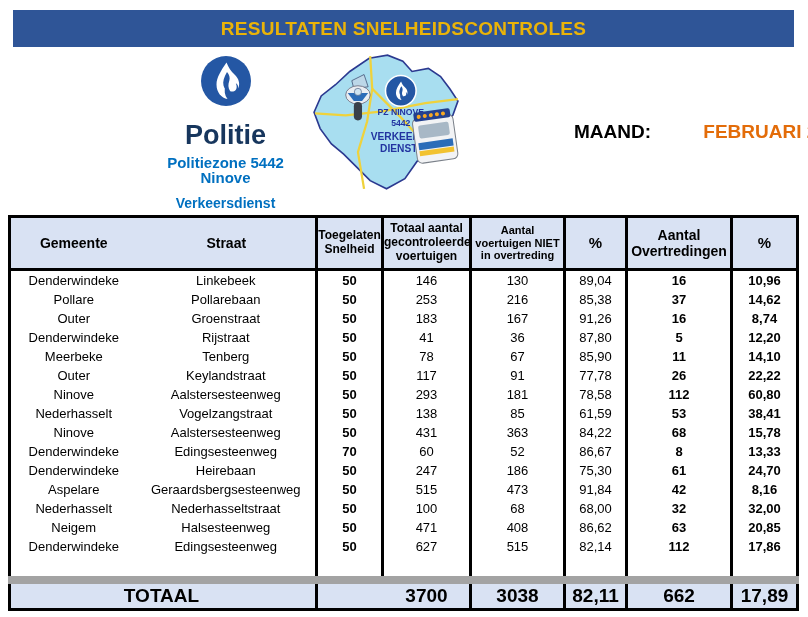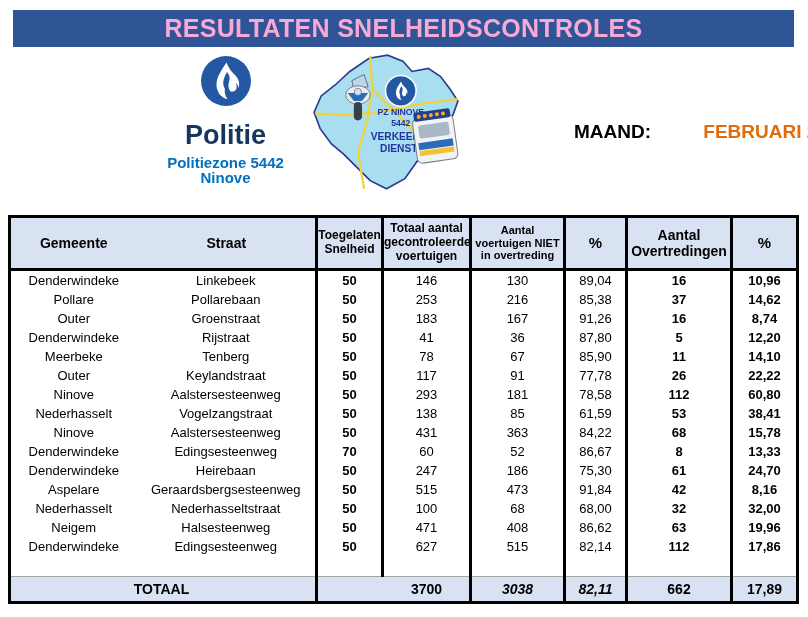--- a/index.html
+++ b/index.html
@@ -4,21 +4,21 @@
 <style>
   html,body{margin:0;padding:0;}
   body{
     width:808px;height:617px;position:relative;background:#fff;
     font-family:"Liberation Sans", sans-serif;overflow:hidden;
   }
   .banner{
     position:absolute;left:13px;top:10px;width:781px;height:37px;
     background:var(--banner_bg,#2F5597);display:flex;align-items:center;justify-content:center;
   }
-  .banner-title{color:#f9a8d4;font-weight:bold;font-size:25px;letter-spacing:.3px;}
+  .banner-title{color:#eab308;font-weight:bold;font-size:19px;letter-spacing:.3px;}
 
   .brand{position:absolute;left:143px;top:55px;width:165px;text-align:center;}
   .brand .flame-wrap{height:52px;}
   .org{font-size:27px;font-weight:bold;color:var(--navy,#17365D);margin-top:15px;line-height:1;text-align:center;}
   .zone{font-size:15px;font-weight:bold;color:var(--blue,#0070C0);margin-top:6px;line-height:1;}
   .dept{font-size:14px;font-weight:bold;color:var(--blue,#0070C0);margin-top:11px;line-height:1;}
 
   .mapwrap{position:absolute;left:311px;top:54px;width:150px;height:138px;}
 
   .maand{position:absolute;left:574px;top:121px;font-size:19px;font-weight:bold;color:#000;white-space:nowrap;}
@@ -49,26 +49,26 @@
   td.left{text-align:left;padding-left:5px;}
   .bL{border-left:3px solid #000;}
   td.bold{font-weight:bold;margin-left:31px;}
   td.green{color:var(--green,#00A651);}
   td.red{color:var(--red,#FF0000);font-weight:bold;}
 
   tr.spacer td{height:20px;}
 
   tr.total-row td{
     background:var(--header_bg,#D9E2F3);
-    border-top:1px solid #a3a3a3;
-    height:24px;line-height:24px;font-size:14px;font-weight:bold;
+    border-top:8px solid #a3a3a3;
+    height:24px;line-height:24px;font-size:19px;font-weight:bold;
   }
   td.total-label{text-align:right;padding-right:3px;color:#000;}
   td.total-merged{padding-left:66px;color:var(--blue,#0070C0);}
-  td.t-green{color:var(--green,#00A651);font-style:italic;}
+  td.t-green{color:var(--green,#00A651);}
   td.t-red{color:var(--red,#FF0000);}
 </style>
 </head>
 <body>
 
 <div class="banner">
   <span class="banner-title">RESULTATEN SNELHEIDSCONTROLES</span>
 </div>
 
 <div class="brand">
@@ -79,20 +79,21 @@
           <circle cx="26" cy="26" r="25" fill="#2457A4"></circle>
           <path fill="#ffffff" d="M26.5 7.5 C21 15.5 16.5 22.5 16.5 29.5 C16.5 37.5 21.5 43 27.5 44 C24.5 40 24 35.5 25.5 31 C27 35 31 37.5 34 36.3 C37 35 37.3 31.5 35.8 28.3 C37.5 29.2 38.5 31 38.3 33.5 C40.3 28.5 38.8 23.5 34.5 19.5 C31 16.2 28.5 12.5 26.5 7.5 Z"></path>
           <path fill="#2457A4" d="M27 17 C24 22 22.5 26.5 23.5 30.5 C24.5 34.5 27.5 36.5 30 36 C28 33 28 29.5 29.3 25.8 C30.3 22.8 29.3 19.5 27 17 Z"></path>
         </symbol>
       </defs>
       <use href="#flamesym" width="52" height="52"></use>
     </svg>
   </div>
   <div class="org">Politie</div>
   <div class="zone">Politiezone 5442 Ninove</div>
+  <div class="dept">Verkeersdienst</div>
 </div>
 
 <div class="mapwrap">
   <svg width="150" height="138" viewBox="0 0 147 135">
     <polygon points="57,4 75,1 90,7 99,17 115,14 127,22 136,34 144,46 139,60 128,68 133,82 124,97 104,105 92,122 74,132 58,124 46,112 32,98 20,88 9,73 3,57 10,41 24,30 38,17" fill="#A8DEF0" stroke="#2B3990" stroke-width="1.6"></polygon>
     <g fill="none" stroke="#EFD23C" stroke-width="2.2">
       <polyline points="58,2 60,34 55,66 46,96 52,132"></polyline>
       <polyline points="4,58 34,60 70,56 112,48 144,44"></polyline>
       <polyline points="60,34 88,62 112,88"></polyline>
     </g>
@@ -293,21 +294,21 @@
         <td class="red bL">32,00</td>
       </tr>
       <tr>
         <td class="left">Neigem</td>
         <td class="left">Halsesteenweg</td>
         <td class="bold bL">50</td>
         <td class="bL">471</td>
         <td class="green bL">408</td>
         <td class="green bL">86,62</td>
         <td class="red bL">63</td>
-        <td class="red bL">19,96</td>
+        <td class="red bL">20,85</td>
       </tr>
       <tr>
         <td class="left">Denderwindeke</td>
         <td class="left">Edingsesteenweg</td>
         <td class="bold bL">50</td>
         <td class="bL">627</td>
         <td class="green bL">515</td>
         <td class="green bL">82,14</td>
         <td class="red bL">112</td>
         <td class="red bL">17,86</td>

